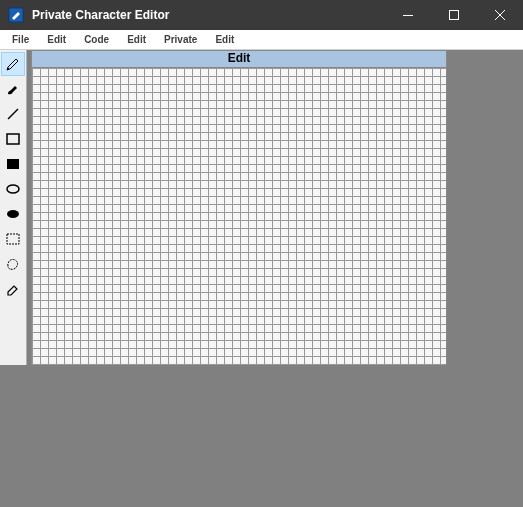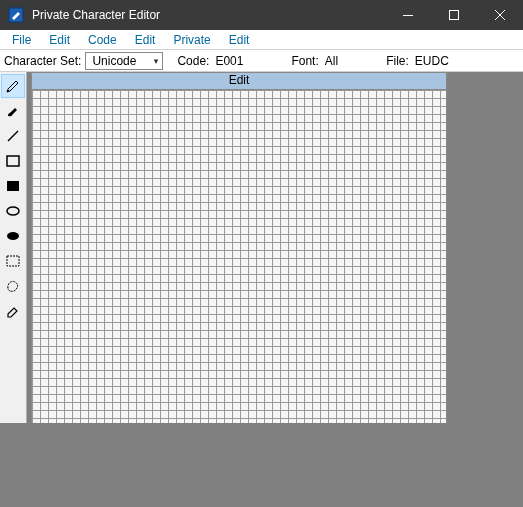--- a/index.html
+++ b/index.html
@@ -6,24 +6,25 @@
 body {
   font-family: "Segoe UI", Tahoma, sans-serif;
   font-size: 12px;
   background: #808080;
   width: 523px;
   height: 507px;
   overflow: hidden;
 }
 .window {
   width: 523px;
-  height: 423px;
+  height: 365px;
   background: #808080;
   display: flex;
   flex-direction: column;
+  font-weight: bold;
 }
 .titlebar {
   display: flex;
   align-items: center;
   height: 30px;
   background: #3a3a3a;
   color: #fff;
   padding-left: 8px;
 }
 .titlebar .app-icon {
@@ -54,22 +55,22 @@
   display: flex;
   align-items: center;
   height: 20px;
   background: #fff;
   border-bottom: 1px solid #d0d0d0;
   padding: 0 4px;
   gap: 2px;
 }
 .menubar .menu-item {
   padding: 2px 8px;
-  font-size: 12px;
-  color: #0369a1;
+  font-size: 10px;
+  color: #404040;
 }
 .info-row {
   display: flex;
   align-items: center;
   height: 22px;
   background: #fff;
   border-bottom: 1px solid #d0d0d0;
   padding: 0 4px;
   gap: 4px;
   font-size: 12px;
@@ -181,36 +182,20 @@
 
   <div class="menubar">
     <div class="menu-item">File</div>
     <div class="menu-item">Edit</div>
     <div class="menu-item">Code</div>
     <div class="menu-item">Edit</div>
     <div class="menu-item">Private</div>
     <div class="menu-item">Edit</div>
   </div>
 
-  <div class="info-row">
-    <span class="info-label">Character Set:</span>
-    <div class="charset-select">
-      <span>Unicode</span>
-      <span class="chev">▾</span>
-    </div>
-    <span class="info-spacer"></span>
-    <span class="info-label">Code:</span>
-    <span class="info-field">E001</span>
-    <span style="flex:0 0 40px"></span>
-    <span class="info-label">Font:</span>
-    <span class="info-field">All</span>
-    <span style="flex:0 0 40px"></span>
-    <span class="info-label">File:</span>
-    <span class="info-field">EUDC</span>
-  </div>
 
   <div class="content">
 
     <div class="toolbox">
       <div class="tool selected">
         <svg width="16" height="16" viewBox="0 0 16 16">
           <path d="M2 14 L3 11 L11 3 L13 5 L5 13 Z" fill="none" stroke="#000" stroke-width="1"></path>
           <rect x="2" y="12" width="2" height="2" fill="#000"></rect>
         </svg>
       </div>

